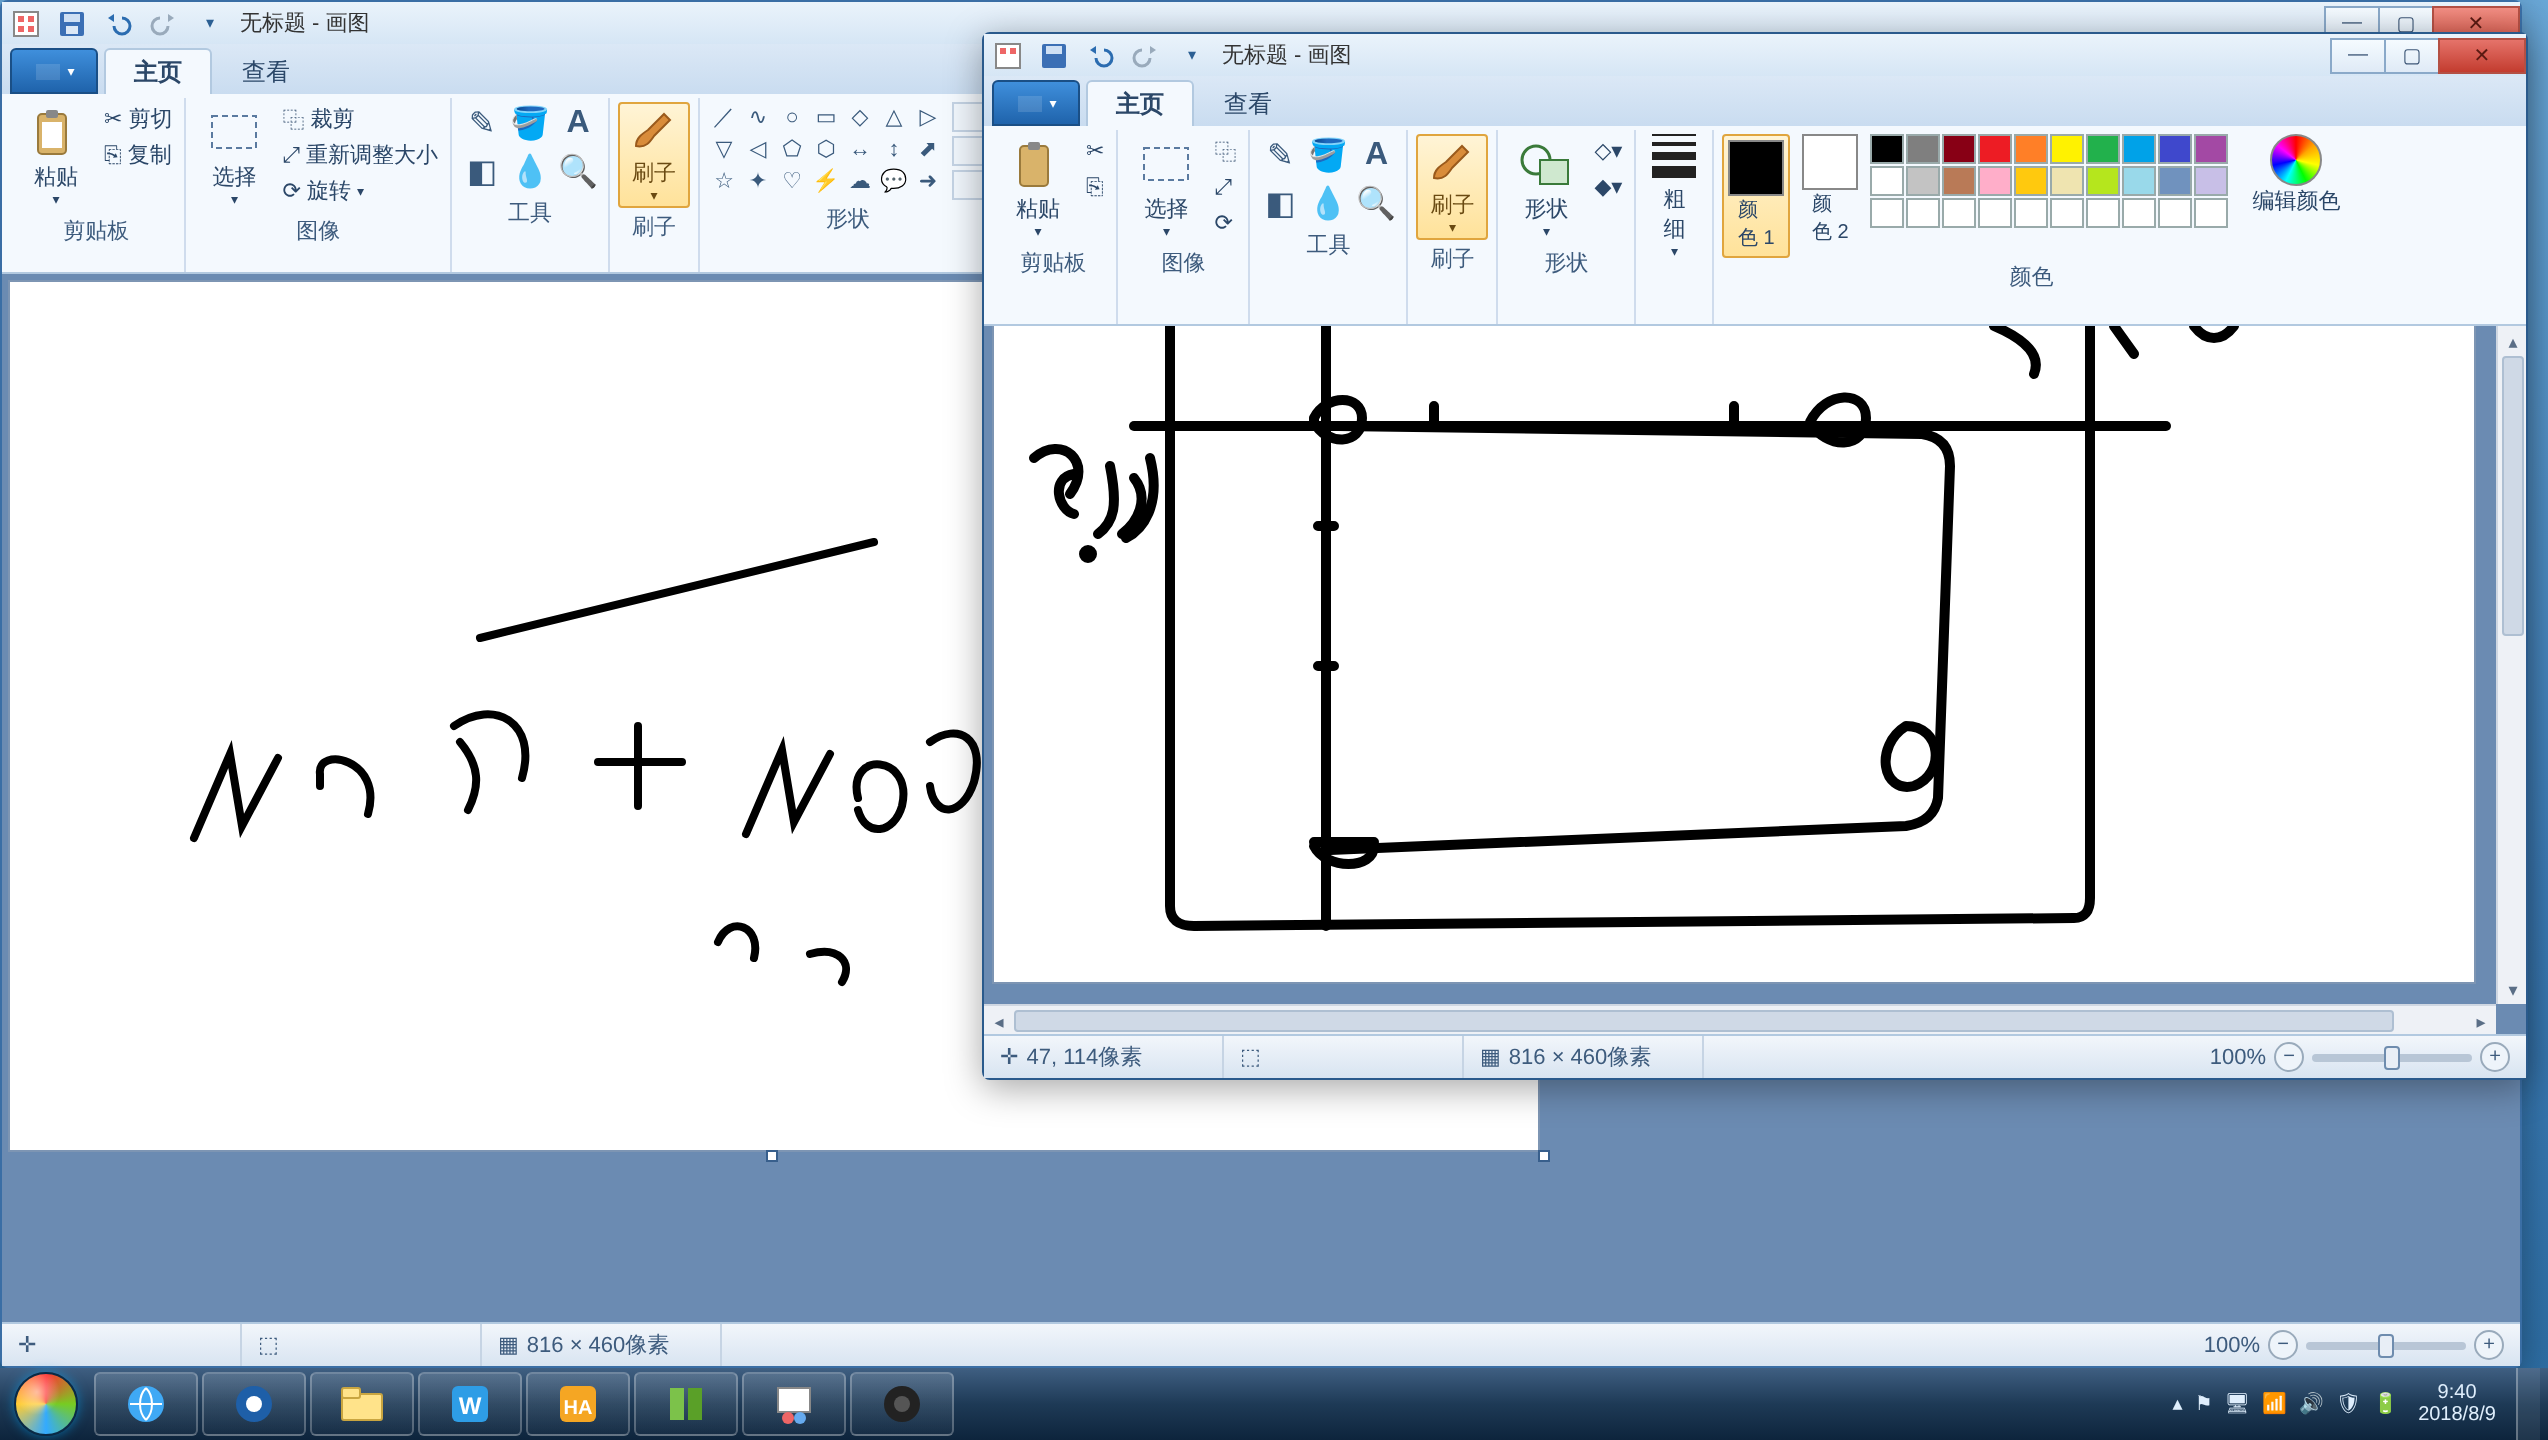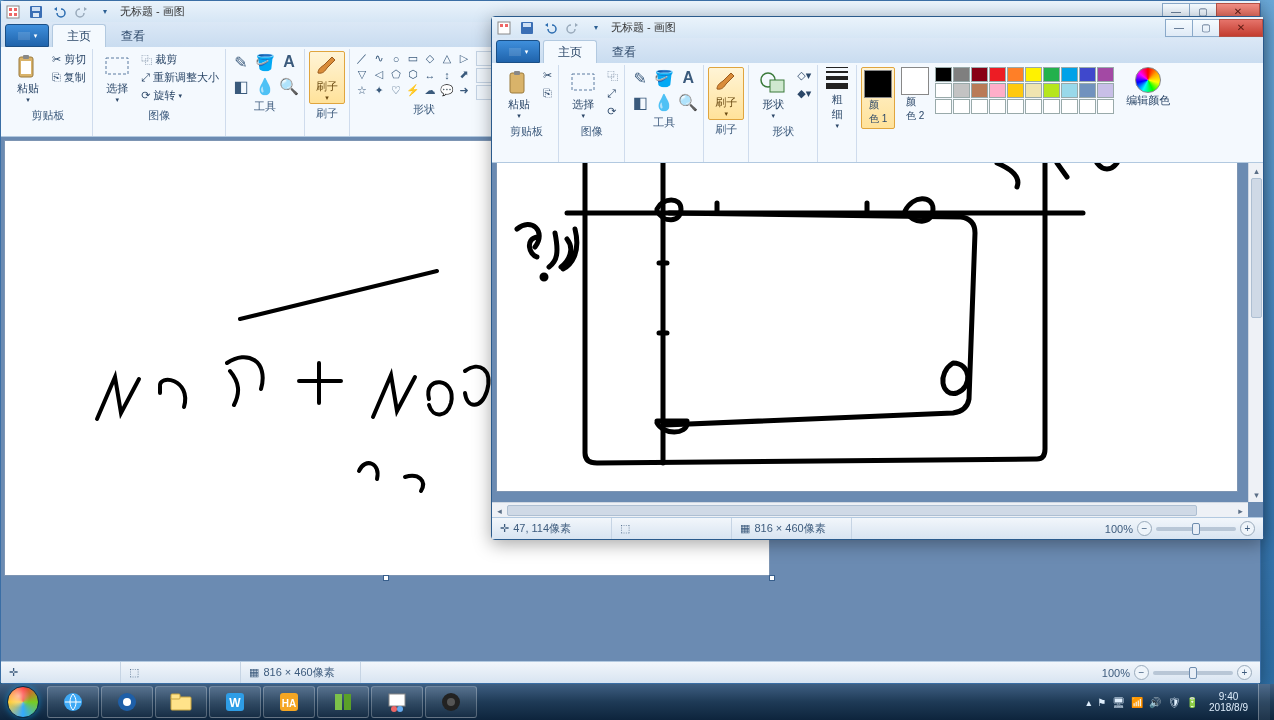--- a/index.html
+++ b/index.html
@@ -14,21 +14,21 @@
 .titlebar .qat .qat-btn { width:22px; height:18px; display:flex; align-items:center; justify-content:center; color:#2b5f93; }
 .titlebar .title-text { margin-left:4px; }
 .titlebar .wincontrols { margin-left:auto; display:flex; }
 .titlebar .wincontrols div { width:28px; height:18px; border:1px solid #8aa9c9; background:linear-gradient(#f5fbff,#dfeaf6); margin-left:-1px; display:flex; align-items:center; justify-content:center; font-size:10px; color:#415a7a; }
 .titlebar .wincontrols .close { width:44px; background:linear-gradient(#f28f84,#d65a4c); color:#5a1a12; border-color:#b45044; }
 
 .tabrow { height:25px; background:linear-gradient(#dbe8f6,#c9dcf0); display:flex; align-items:flex-end; padding-left:4px; }
 .appmenu { width:44px; height:23px; background:linear-gradient(#3f8fdc,#1f63ab); border:1px solid #1a4f86; border-radius:3px 3px 0 0; margin-right:3px; display:flex; align-items:center; justify-content:center; color:#fff; font-size:9px; }
 .appmenu .down { margin-left:3px; font-size:7px; }
 .rtab { padding:3px 14px 2px; font-size:12px; color:#2b4768; border:1px solid transparent; border-bottom:none; }
-.rtab.active { background:#f4f9fe; border-color:#b2c9e0; border-radius:3px 3px 0 0; }
+.rtab.active { background:#f4f9fe; border-color:#b2c9e0; border-radius:3px 3px 0 0;font-weight:bold; }
 
 .ribbon { background:#f4f9fe; border-bottom:1px solid #b2c9e0; display:flex; padding:2px 3px 0; }
 .group { border-right:1px solid #cfdced; padding:2px 4px 0; display:flex; flex-direction:column; align-items:center; }
 .group .g-body { display:flex; align-items:flex-start; }
 .group .g-label { font-size:11px; color:#3d5b7d; text-align:center; padding:2px 0 3px; width:100%; }
 .bigbtn { display:flex; flex-direction:column; align-items:center; padding:2px 4px; font-size:11px; color:#2b4768; }
 .bigbtn .ic { width:32px; height:28px; display:flex; align-items:center; justify-content:center; }
 .smallstack { display:flex; flex-direction:column; gap:1px; margin-left:2px; }
 .smallbtn { display:flex; align-items:center; gap:3px; font-size:11px; color:#2b4768; padding:0 2px; height:17px; }
 .toolgrid { display:grid; grid-template-columns:repeat(3,22px); grid-auto-rows:22px; gap:2px; }
@@ -500,20 +500,21 @@
               <div style="background: rgb(255, 255, 255);"></div>
               <div style="background: rgb(255, 255, 255);"></div>
               <div style="background: rgb(255, 255, 255);"></div>
               <div style="background: rgb(255, 255, 255);"></div>
             </div>
         <div class="editcolor">
           <div class="wheel"></div>
           <span>编辑颜色</span>
         </div>
       </div>
+      <div class="g-label">颜色</div>
     </div>
   </div>
 
   <div class="canvas-zone">
     <div class="canvas" style="left:5px; top:0; width:740px; height:328px; background:#fff;">
       <svg width="740" height="328">
         <g stroke="#000" stroke-width="5" fill="none" stroke-linecap="round" stroke-linejoin="round">
           <path d="M88 0 L88 290 Q88 300 100 300 L540 296 Q548 296 548 286 L548 0"></path>
           <path d="M166 0 L166 300"></path>
           <path d="M70 50 L586 50"></path>

